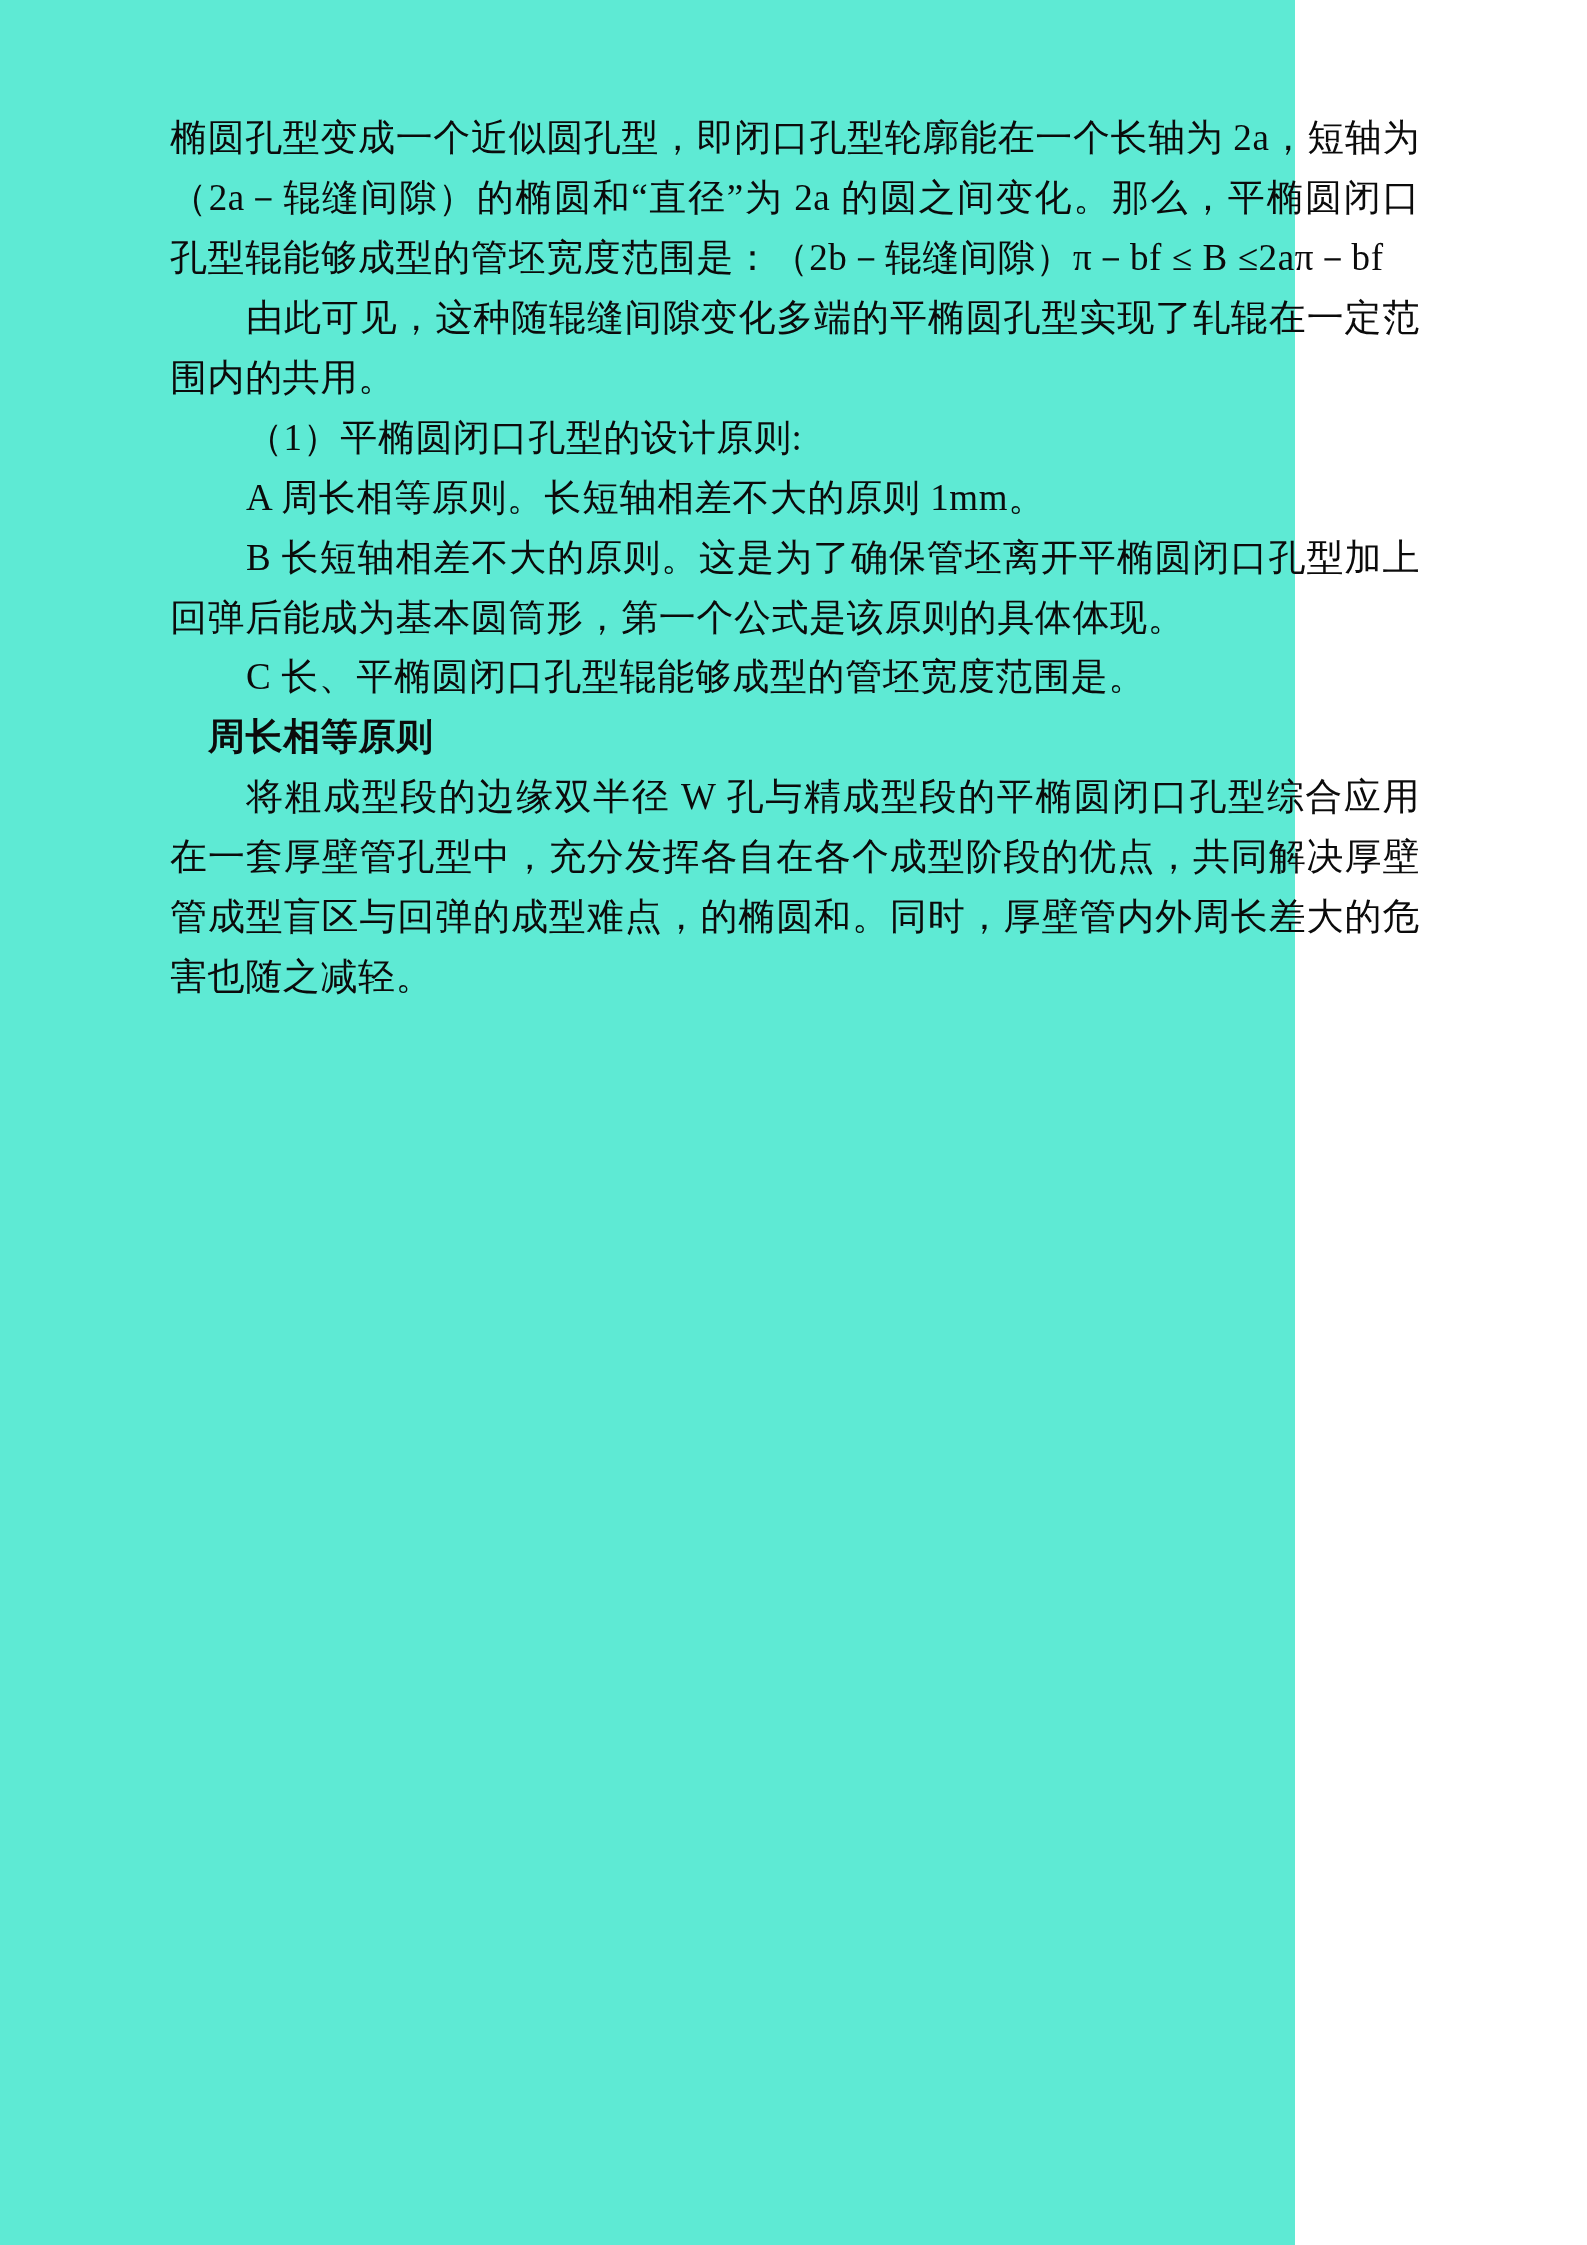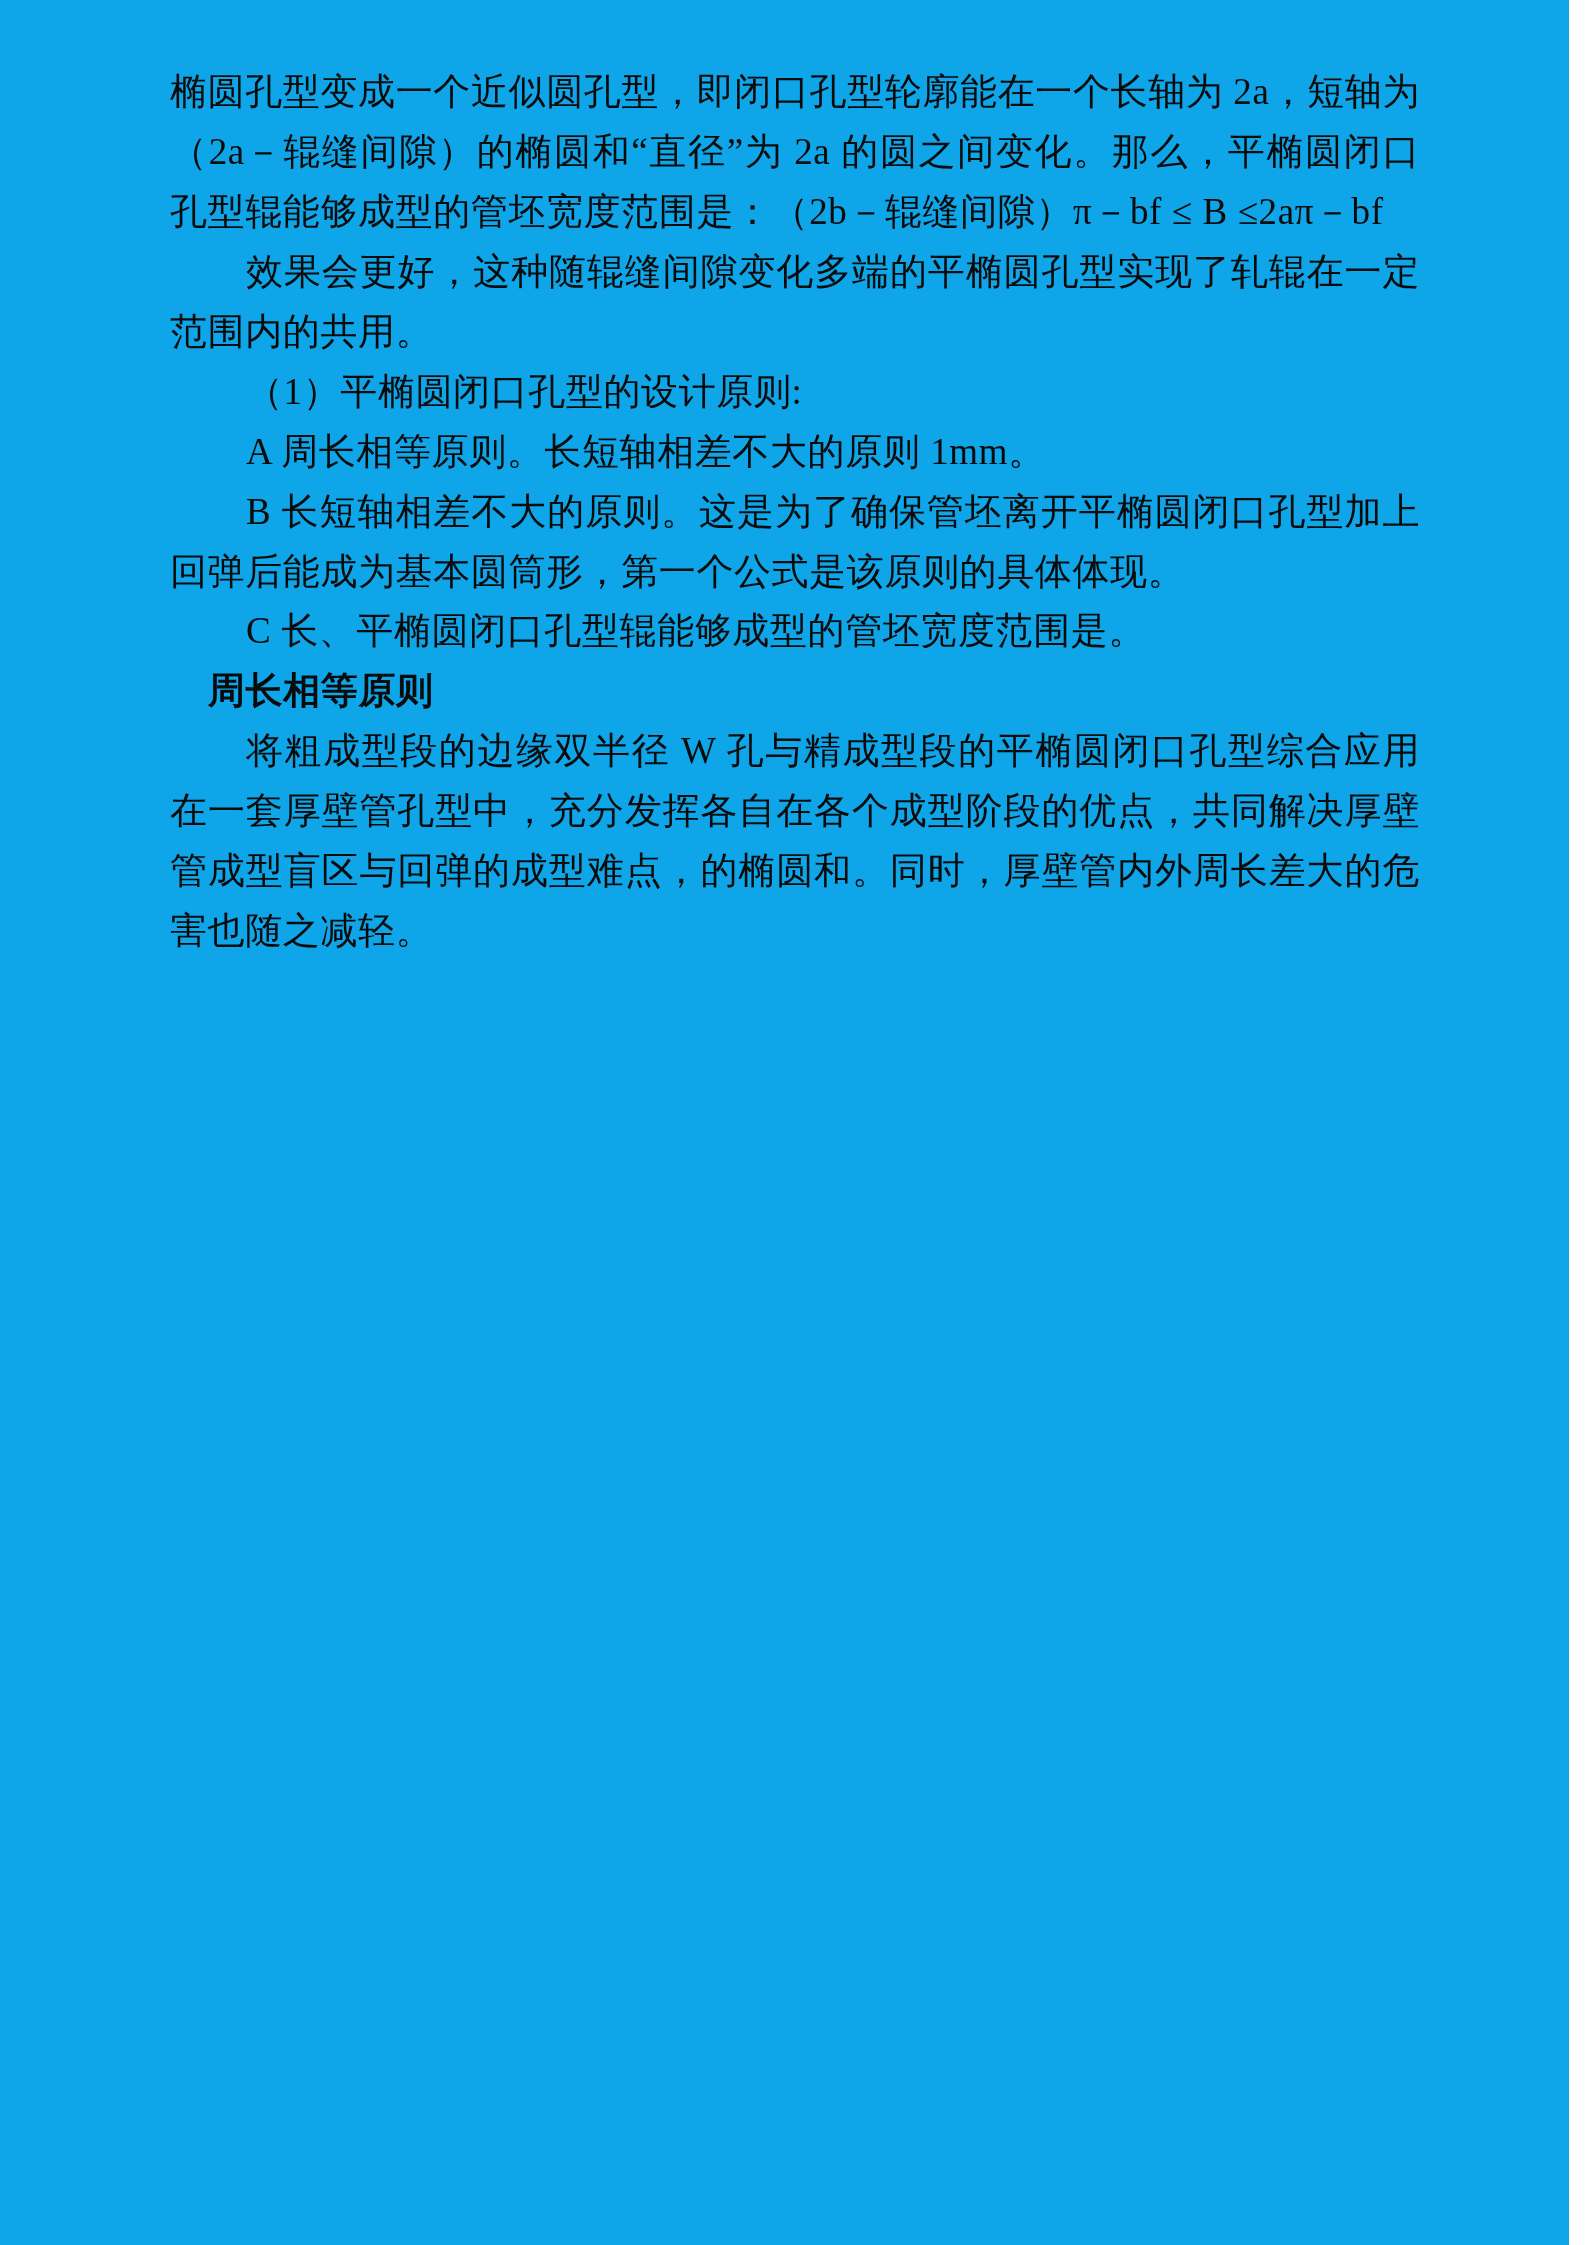--- a/index.html
+++ b/index.html
@@ -9,25 +9,25 @@
   }
   body {
     width: 1587px;
     height: 2245px;
     font-family: "Liberation Serif", "DejaVu Serif", serif;
     color: #000000;
     -webkit-font-smoothing: antialiased;
   }
   .page {
     position: relative;
-    width: 1569px;
+    width: 1295px;
     height: 2245px;
     box-sizing: border-box;
-    padding: 62px 170px 0 170px;
-    background: #0ea5e9;
+    padding: 108px 170px 0 170px;
+    background: #5eead4;
   }
   .doc-body {
     width: 1250px;
   }
   p {
     margin: 0;
     font-size: 37px;
     line-height: 1.62;
     letter-spacing: 0.6px;
     text-align: justify;
@@ -46,21 +46,21 @@
   }
 </style>
 </head>
 <body>
 
 <div class="page">
   <div class="doc-body">
 
     <p class="block">椭圆孔型变成一个近似圆孔型，即闭口孔型轮廓能在一个长轴为 2a，短轴为（2a－辊缝间隙）的椭圆和“直径”为 2a 的圆之间变化。那么，平椭圆闭口孔型辊能够成型的管坯宽度范围是：（2b－辊缝间隙）π－bf ≤ B ≤2aπ－bf</p>
 
-    <p class="indent">效果会更好，这种随辊缝间隙变化多端的平椭圆孔型实现了轧辊在一定范围内的共用。</p>
+    <p class="indent">由此可见，这种随辊缝间隙变化多端的平椭圆孔型实现了轧辊在一定范围内的共用。</p>
 
     <p class="indent">（1）平椭圆闭口孔型的设计原则:</p>
 
     <p class="indent">A 周长相等原则。长短轴相差不大的原则 1mm。</p>
 
     <p class="indent">B 长短轴相差不大的原则。这是为了确保管坯离开平椭圆闭口孔型加上回弹后能成为基本圆筒形，第一个公式是该原则的具体体现。</p>
 
     <p class="indent">C 长、平椭圆闭口孔型辊能够成型的管坯宽度范围是。</p>
 
     <p class="heading">周长相等原则</p>

